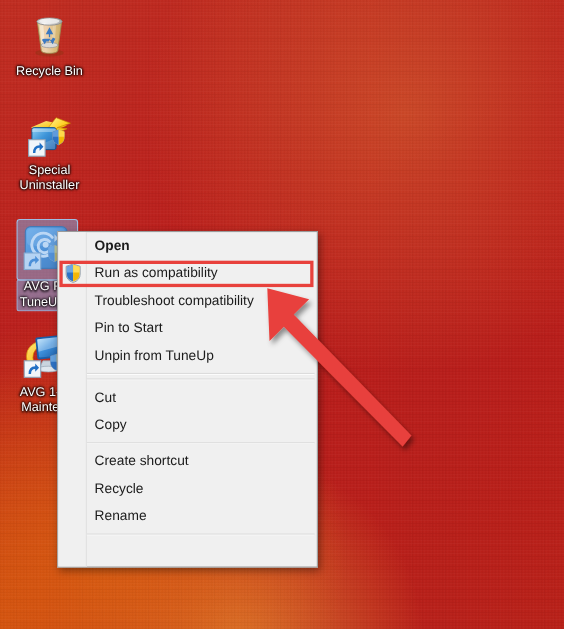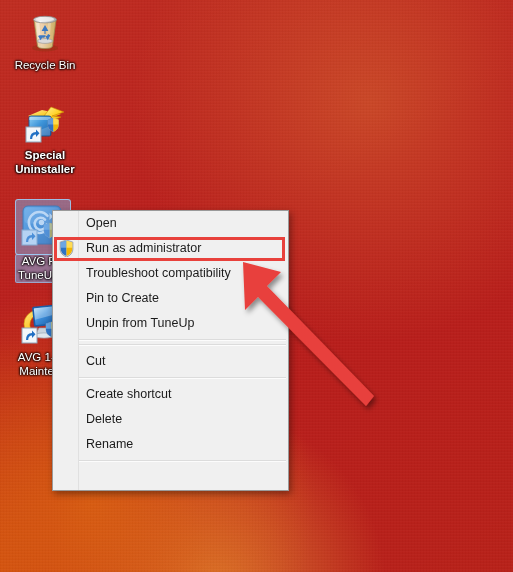--- a/index.html
+++ b/index.html
@@ -79,21 +79,21 @@
   }
   .desk-icon.selected .label {
     background: rgba(120,175,235,0.55);
     border: 1px solid rgba(160,205,245,0.6);
     border-radius: 2px;
     display: inline-block;
     padding: 0 2px;
   }
 
   #icon-recycle { left: 2px;  top: 8px; }
-  #icon-special { left: 2px;  top: 98px; font-weight: bold; }
+  #icon-special { left: 2px;  top: 98px; }
   #icon-tuneup  { left: 0px;  top: 203px; }
   #icon-avg1c   { left: 0px;  top: 300px; }
 
   
   #context-menu {
     position: absolute;
     left: 52px;
     top: 210px;
     width: 235px;
     background: #F0F0F0;
@@ -115,21 +115,21 @@
   }
   .menu-item {
     position: relative;
     height: 25px;
     line-height: 25px;
     padding-left: 33px;
     padding-right: 20px;
     white-space: nowrap;
     z-index: 2;
   }
-  .menu-item.bold { font-weight: normal; }
+  .menu-item.bold { font-weight: bold; }
   .menu-item .item-icon {
     position: absolute;
     left: 5px;
     top: 4px;
     width: 17px;
     height: 17px;
   }
   .menu-item .submenu-arrow {
     position: absolute;
     right: 9px;
@@ -339,48 +339,51 @@
     <div class="menu-item">
       <span class="item-icon">
         <svg width="17" height="17" viewBox="0 0 18 24">
           <path d="M0 3 L9 0 L18 3 L18 13 Q18 20.5 9 24 Q0 20.5 0 13 Z" fill="#DDDDDD" stroke="#7d8b99" stroke-width="1"></path>
           <path d="M0.9 3.6 L9 0.9 L9 22.6 Q0.9 19.4 0.9 13 Z" fill="#2D72C4"></path>
           <path d="M9 0.9 L17.1 3.6 L17.1 13 Q17.1 19.4 9 22.6 Z" fill="#F2B705"></path>
           <path d="M0.9 3.6 L9 0.9 L9 11 L0.9 11 Z" fill="#6CA6E2"></path>
           <path d="M9 0.9 L17.1 3.6 L17.1 11 L9 11 Z" fill="#FFDC55"></path>
         </svg>
       </span>
-      <span>Run as administrator</span>
+      <span>Run as compatibility</span>
     </div>
     <div class="menu-item">
       <span>Troubleshoot compatibility</span>
     </div>
     <div class="menu-item">
-      <span>Pin to Create</span>
+      <span>Pin to Start</span>
     </div>
     <div class="menu-item">
       <span>Unpin from TuneUp</span>
     </div>
 
     <div class="menu-sep"></div>
 
 
     <div class="menu-sep"></div>
 
     <div class="menu-item">
       <span>Cut</span>
     </div>
+    <div class="menu-item">
+      <span>Copy</span>
+    </div>
 
     <div class="menu-sep"></div>
 
     <div class="menu-item">
       <span>Create shortcut</span>
     </div>
     <div class="menu-item">
-      <span>Delete</span>
+      <span>Recycle</span>
     </div>
     <div class="menu-item">
       <span>Rename</span>
     </div>
 
     <div class="menu-sep"></div>
 
     <div class="menu-item">
       
     </div>

